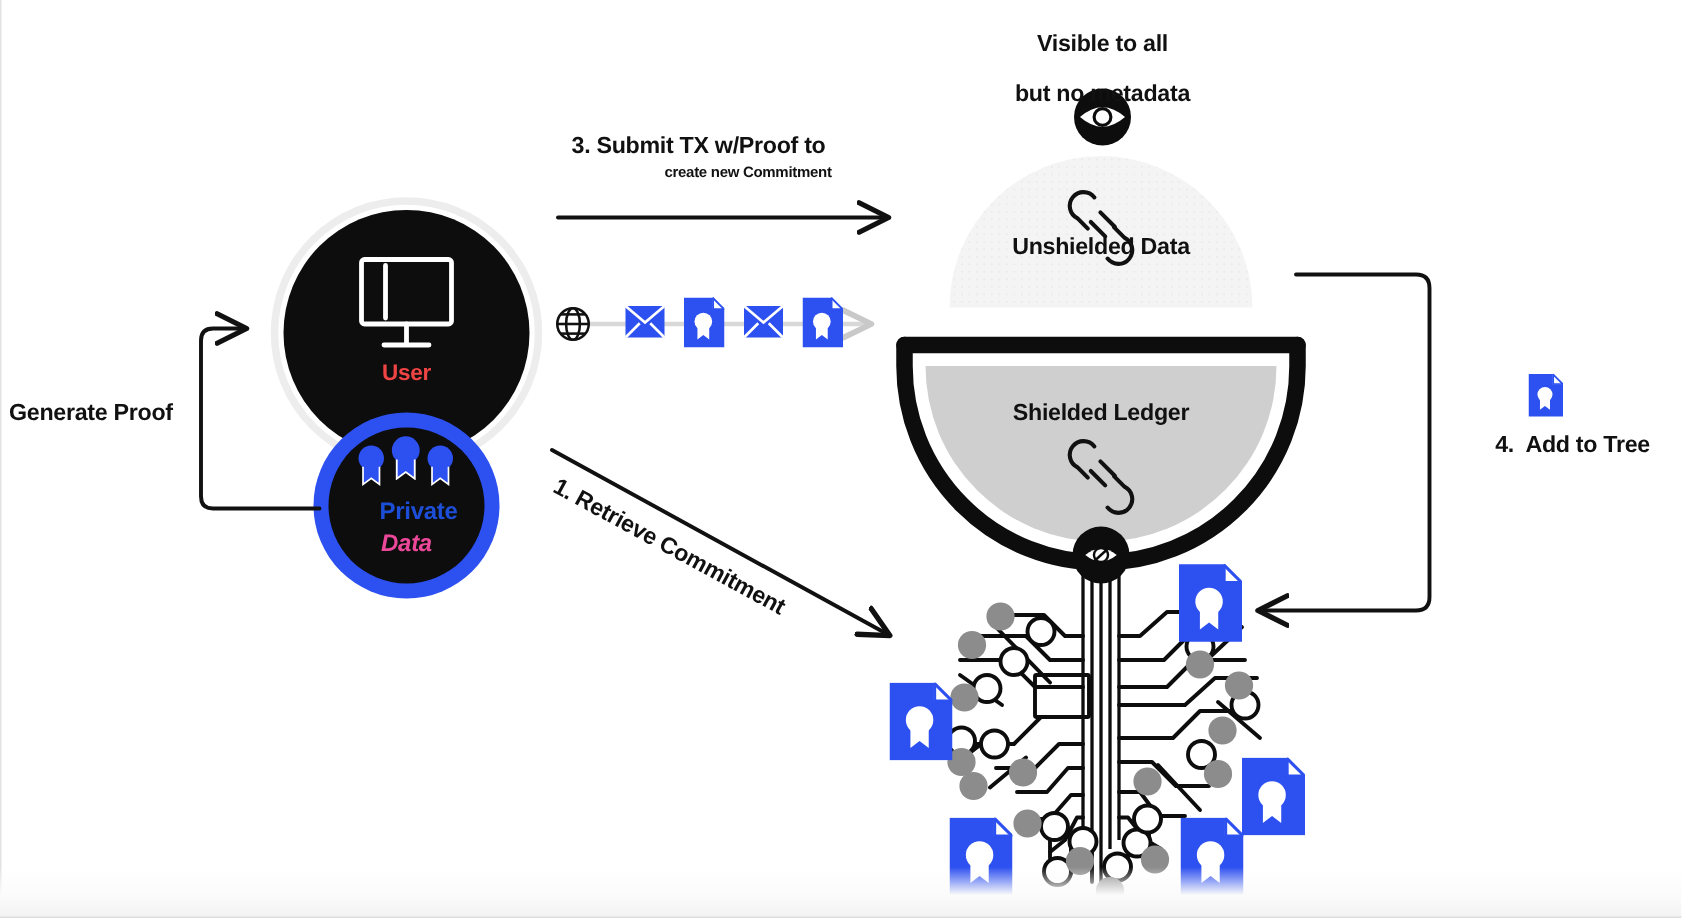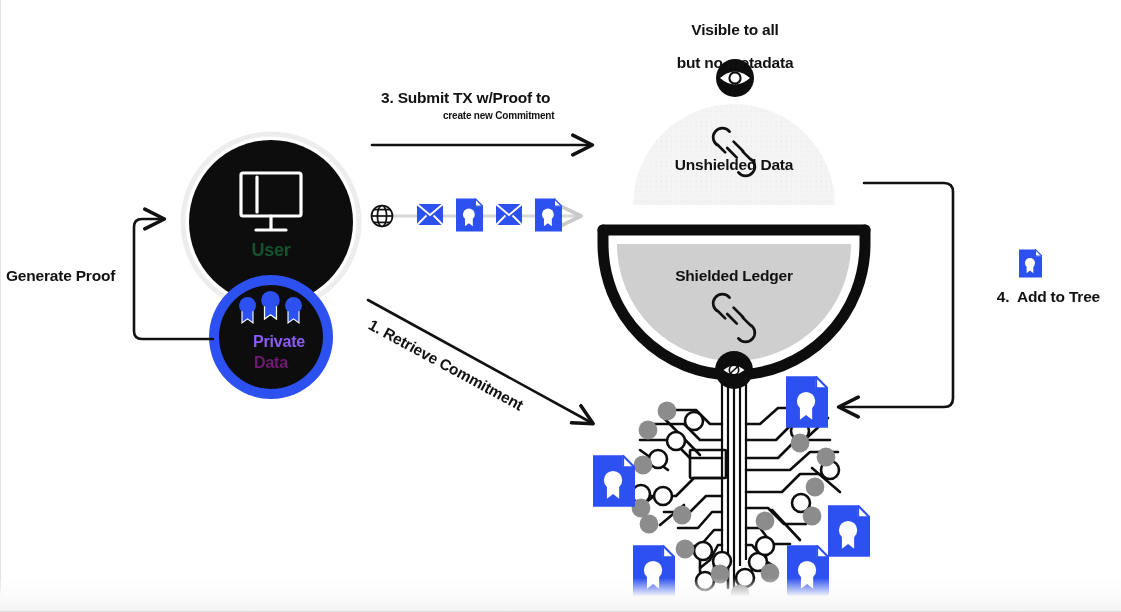--- a/index.html
+++ b/index.html
@@ -239,24 +239,24 @@
     <use href="#certdoc" x="828" y="505" width="42" height="52"></use>
     <use href="#certdoc" x="633" y="545" width="42" height="52"></use>
     <use href="#certdoc" x="787" y="545" width="42" height="52"></use>
 
     <use href="#certdoc" x="1019" y="249" width="23" height="29"></use>
   </svg>
 
   <div class="lbl center" style="left:640px;top:20px;width:190px;font-size:15.5px;line-height:20px;">Visible to all</div>
   <div class="lbl center" style="left:640px;top:29px;width:190px;font-size:15.5px;line-height:20px;margin-top:24px;">but no metadata</div>
 
-  <div class="lbl center" style="left:221px;top:240px;width:100px;font-size:18px;color:#14532d;">User</div>
-
-  <div class="lbl center" style="left:221px;top:333px;width:116px;font-size:16px;color:#8b5cf6;">Private</div>
-  <div class="lbl center" style="left:221px;top:354px;width:100px;font-size:16px;color:#701a75;">Data</div>
+  <div class="lbl center" style="left:221px;top:240px;width:100px;font-size:15px;color:#ef4444;">User</div>
+
+  <div class="lbl center" style="left:221px;top:333px;width:116px;font-size:16px;color:#1d4ed8;">Private</div>
+  <div class="lbl center" style="left:221px;top:354px;width:100px;font-size:16px;color:#ec4899;font-style:italic;">Data</div>
 
   <div class="lbl" style="left:6px;top:267px;font-size:15.5px;">Generate Proof</div>
 
   <div class="lbl" style="left:381px;top:89px;font-size:15.5px;">3. Submit TX w/Proof to</div>
   <div class="lbl" style="left:400px;top:110px;font-size:10px;margin-left:43px;">create new Commitment</div>
 
   <div class="lbl" style="left:374px;top:316px;font-size:15.5px;transform:rotate(28.5deg);transform-origin:left top;">1. Retrieve Commitment</div>
 
   <div class="lbl center" style="left:955px;top:288px;width:145px;font-size:15.5px;text-align:right;">4.  Add to Tree</div>
 

